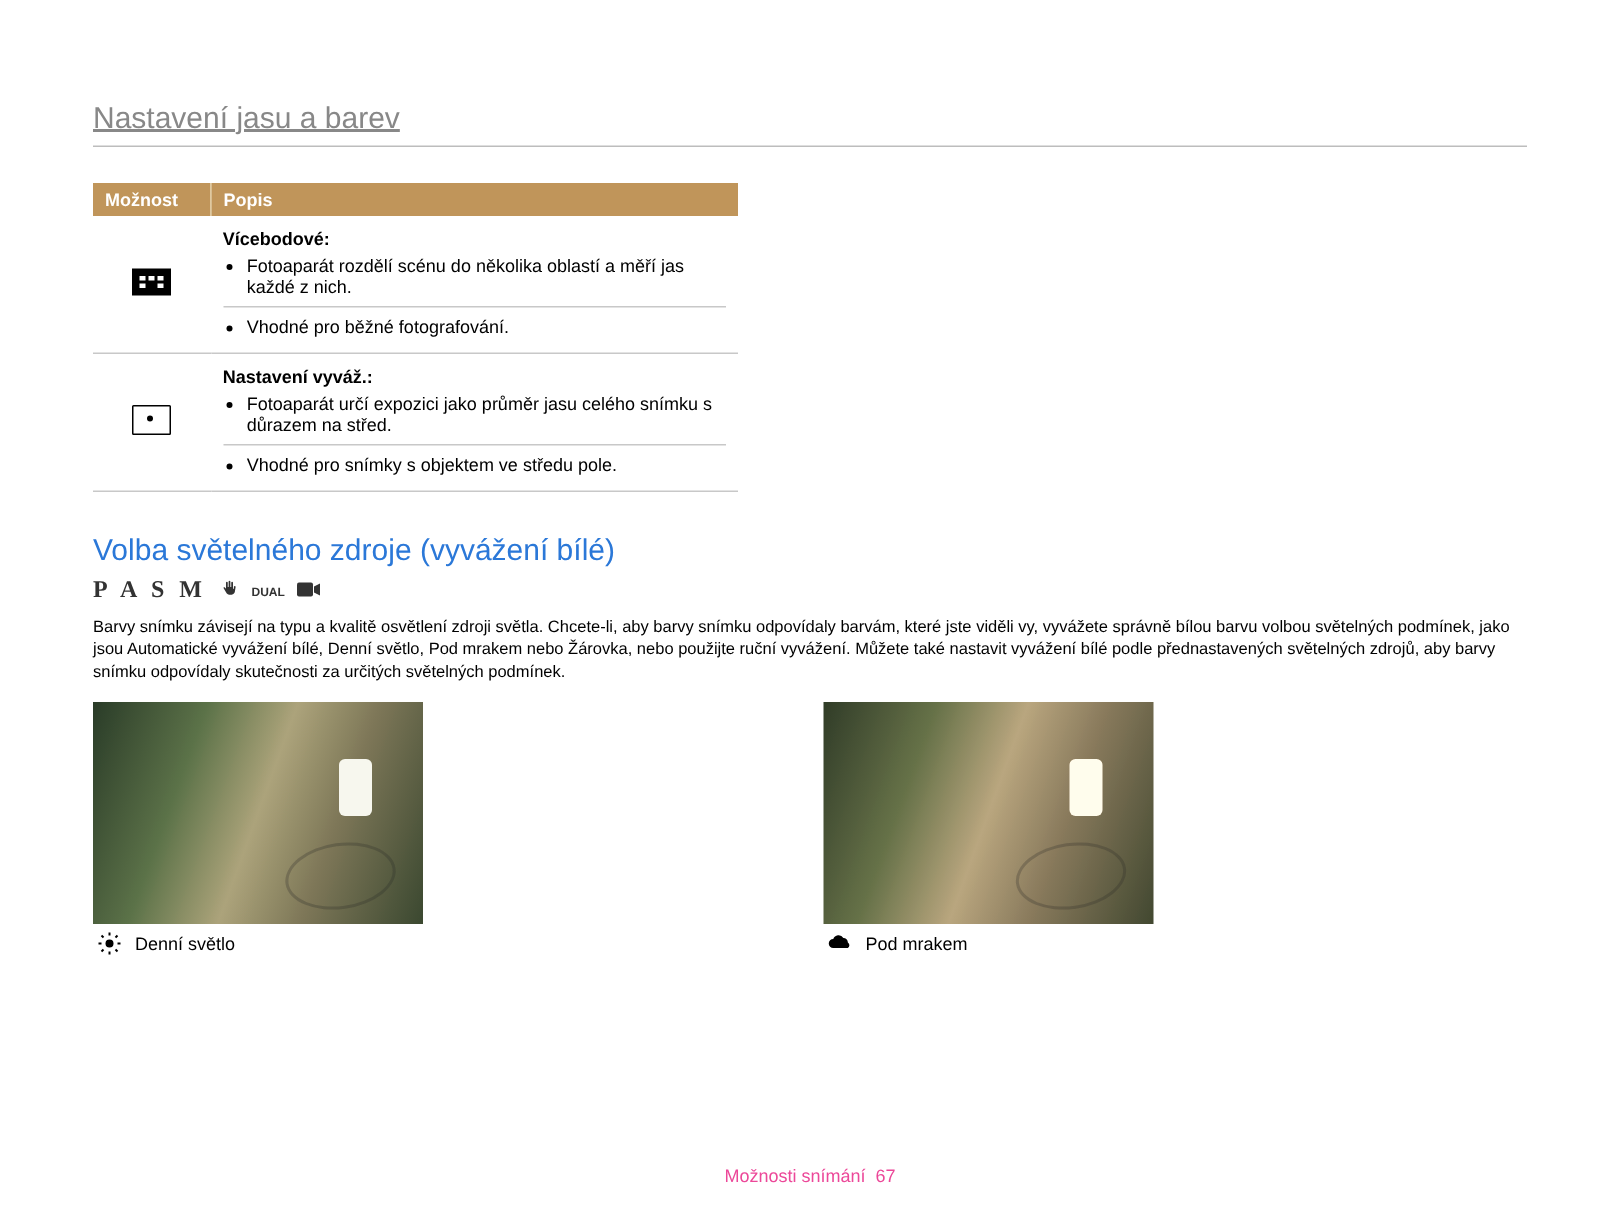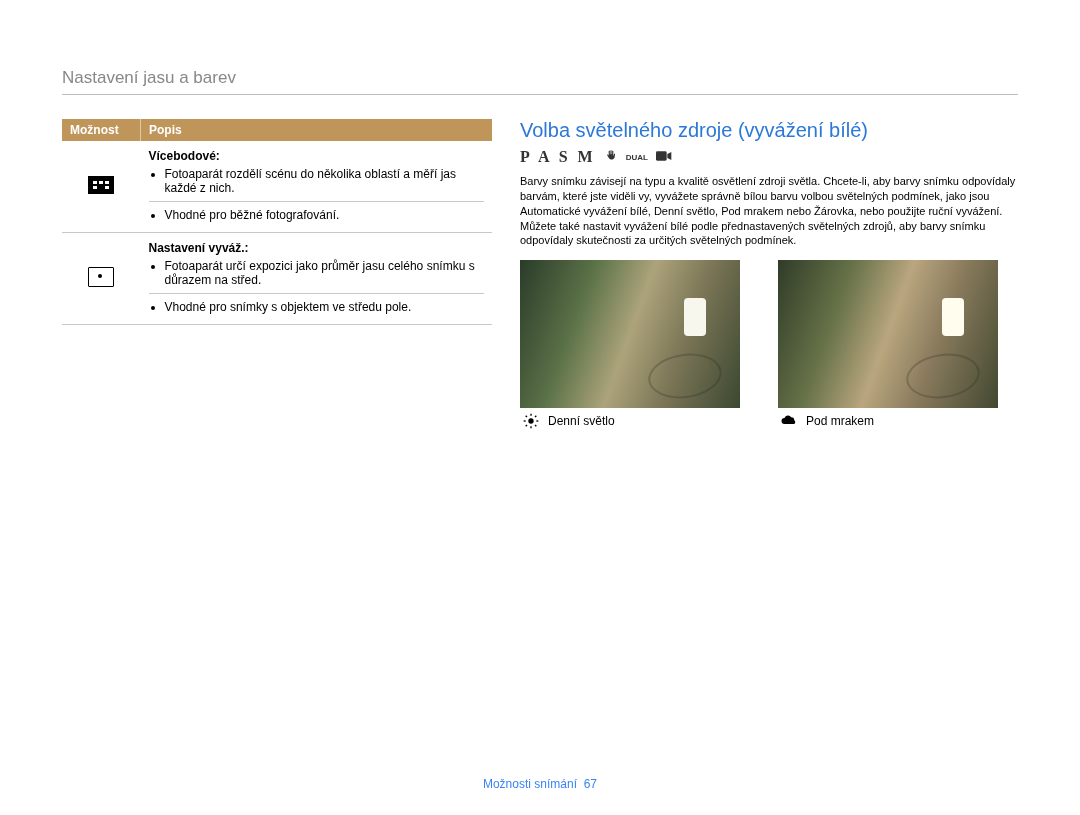--- a/index.html
+++ b/index.html
@@ -14,28 +14,30 @@
     box-sizing: border-box;
   }
   .page {
     padding: 68px 62px 0 62px;
     box-sizing: border-box;
     position: relative;
     height: 100%;
   }
   .breadcrumb {
     color: #888;
-    font-size: 17px;
+    font-size: 20px;
     padding-bottom: 6px;
     border-bottom: 1px solid #bdbdbd;
     margin-bottom: 24px;
+    text-decoration: underline;
   }
   .columns {
     display: flex;
     gap: 28px;
+    flex-direction: column;
   }
   .left-col {
     width: 430px;
     flex: none;
   }
   .right-col {
     flex: 1;
   }
   table.opt-table {
     border-collapse: collapse;
@@ -169,21 +171,21 @@
     border-radius:2px;
     letter-spacing:0.5px;
   }
   .page-footer {
     position: absolute;
     bottom: 24px;
     left: 0;
     width: 100%;
     text-align: center;
     font-size: 12px;
-    color: #3b82f6;
+    color: #ec4899;
   }
   .icon-matrix {
     display:inline-block;
     width:26px;height:18px;
     background:#000;
     position:relative;
   }
   .icon-matrix::before,.icon-matrix::after{
     content:"";position:absolute;background:#fff;
   }

